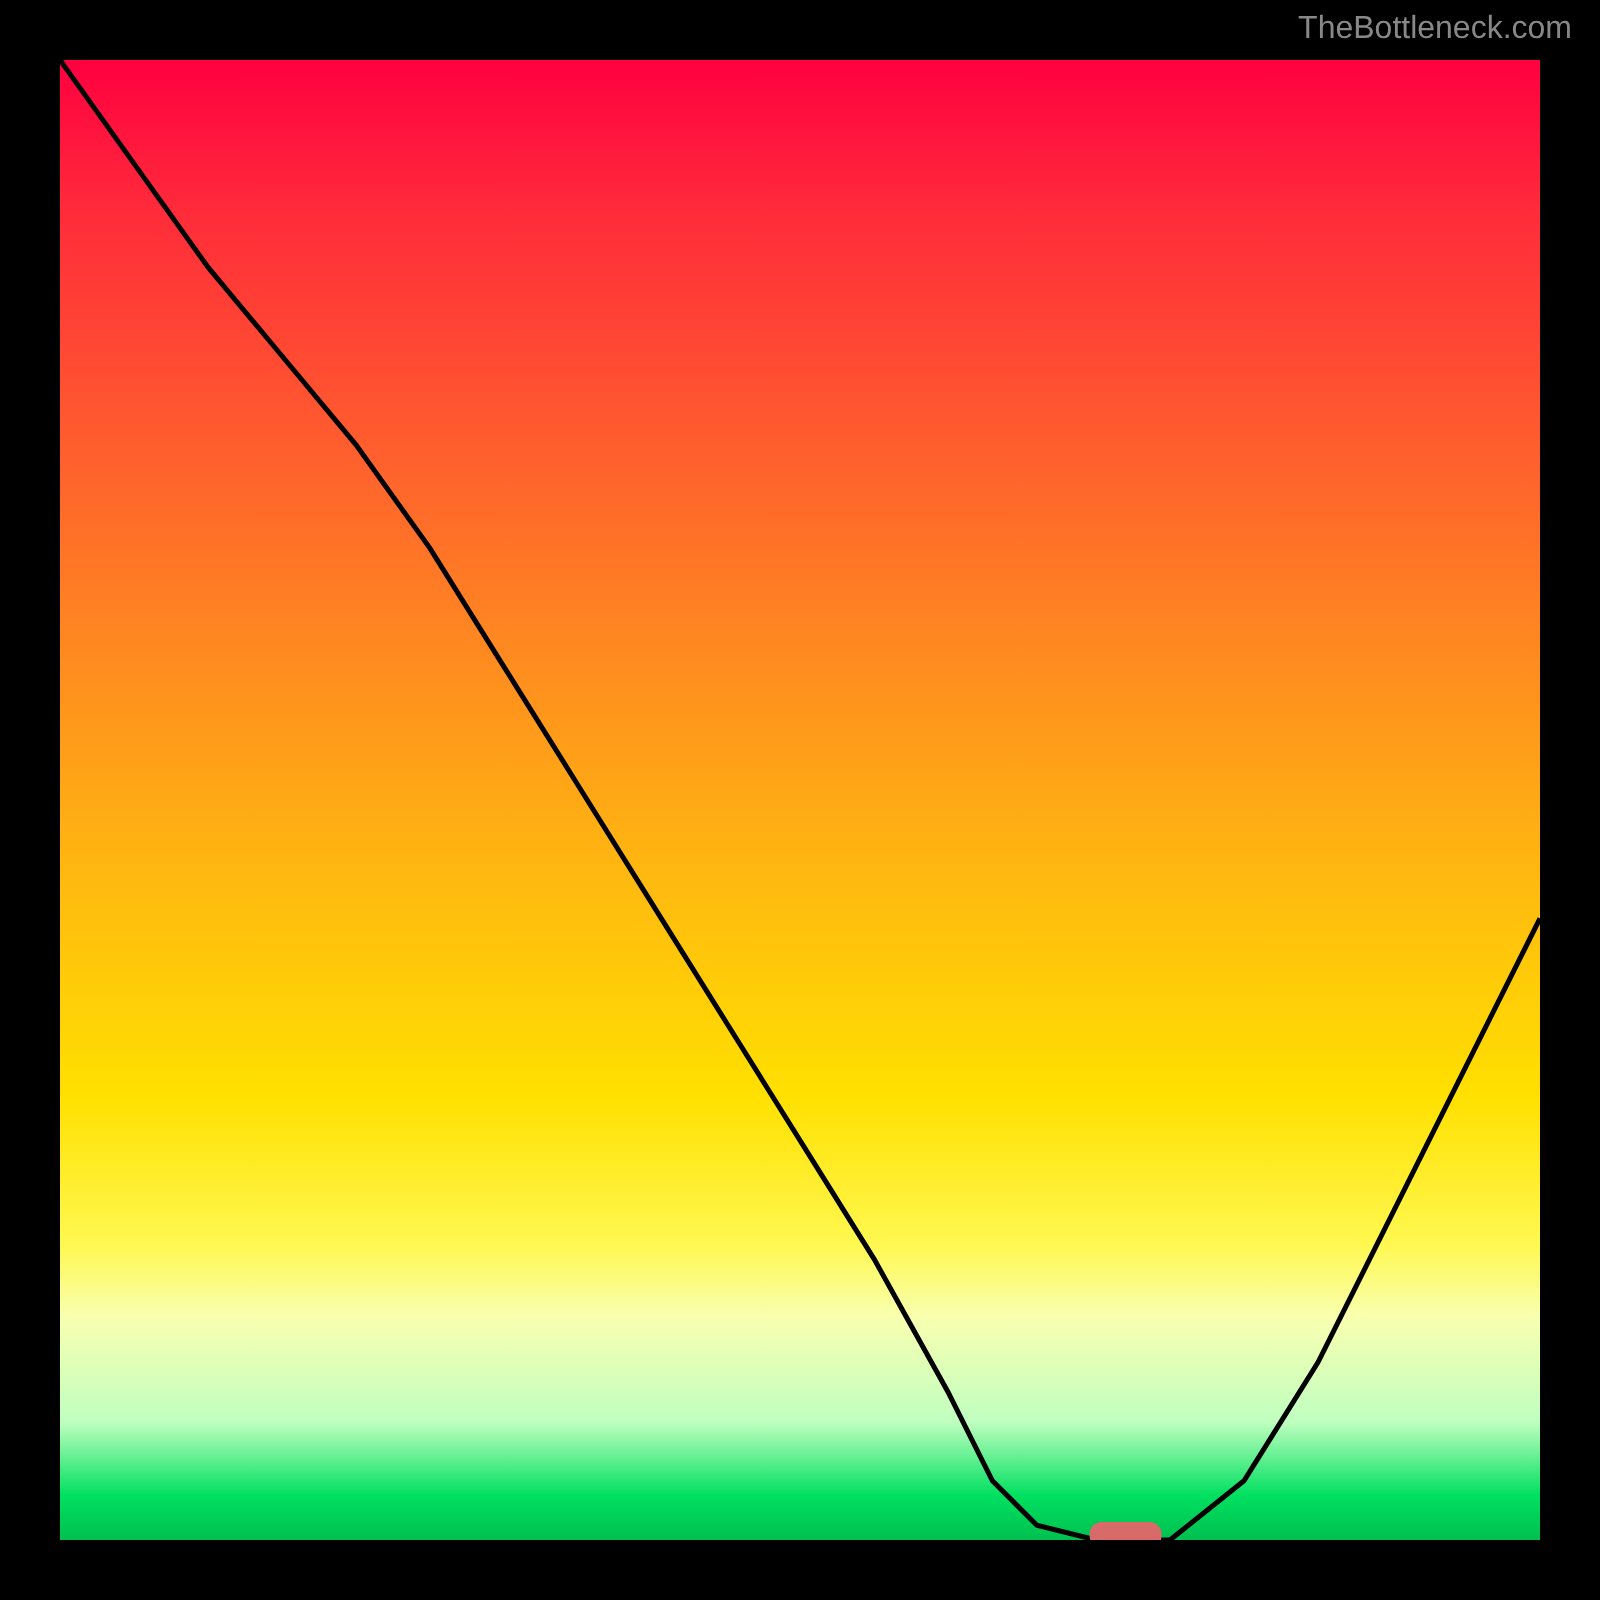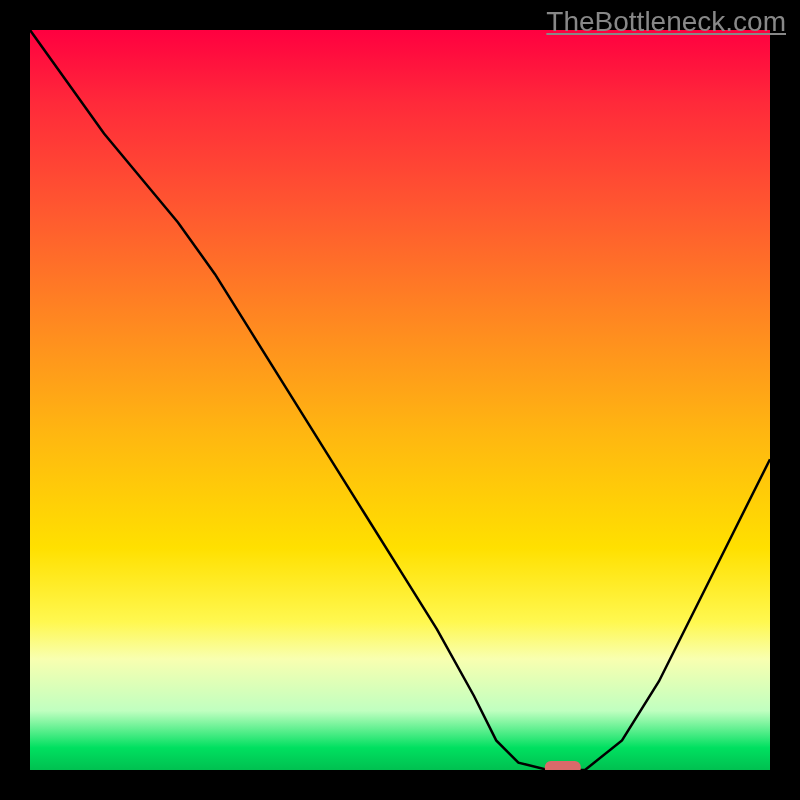--- a/index.html
+++ b/index.html
@@ -9,23 +9,22 @@
     height: 800px;
     background: #000;
     position: relative;
     font-family: Arial, sans-serif;
   }
   .watermark {
     position: absolute;
     top: 6px;
     right: 14px;
     color: #888;
-    font-size: 28px;
+    font-size: 16px;
     z-index: 10;
-    text-decoration: underline;
   }
   .plot-area {
     position: absolute;
     left: 30px;
     top: 30px;
     width: 740px;
     height: 740px;
     background: linear-gradient(
       to bottom,
       #ff0040 0%,

